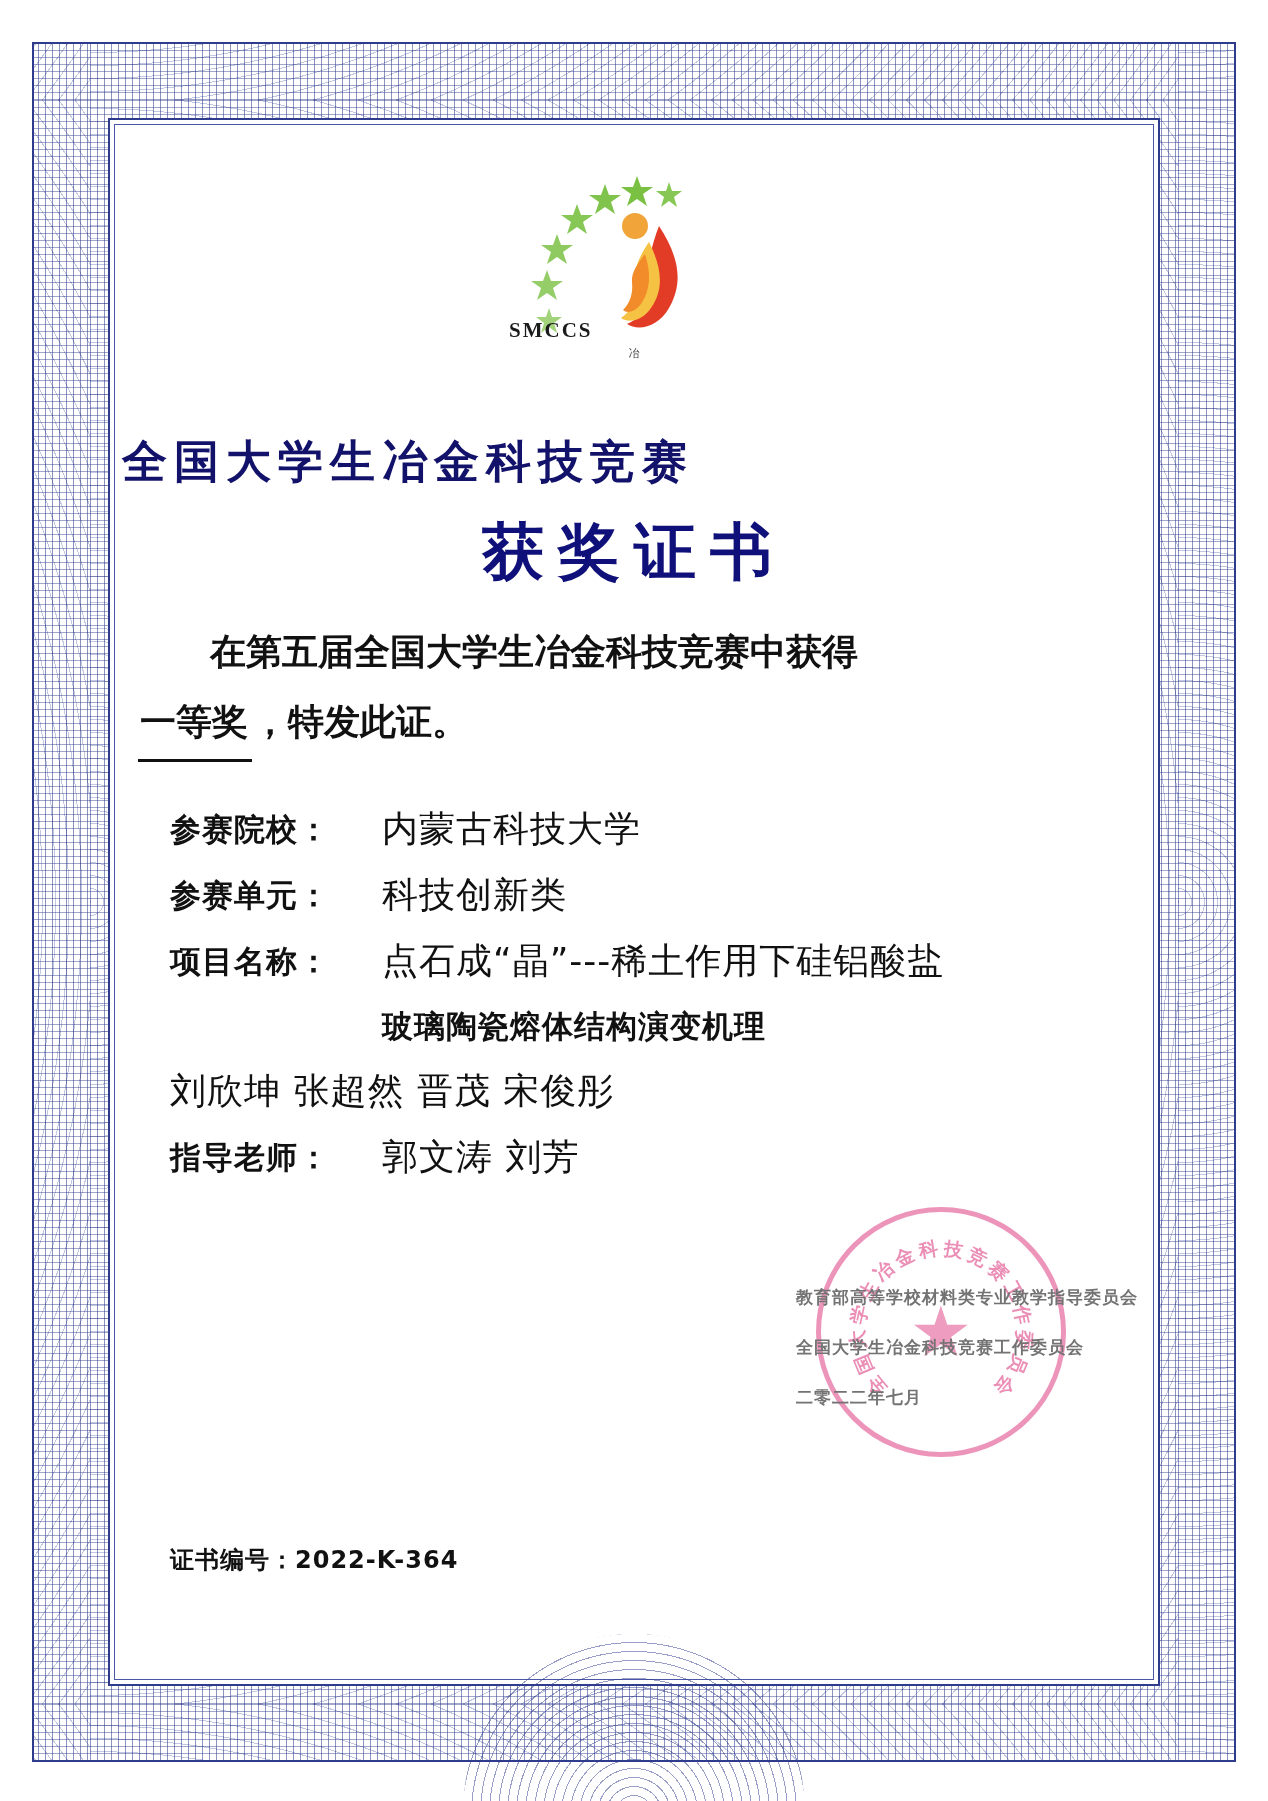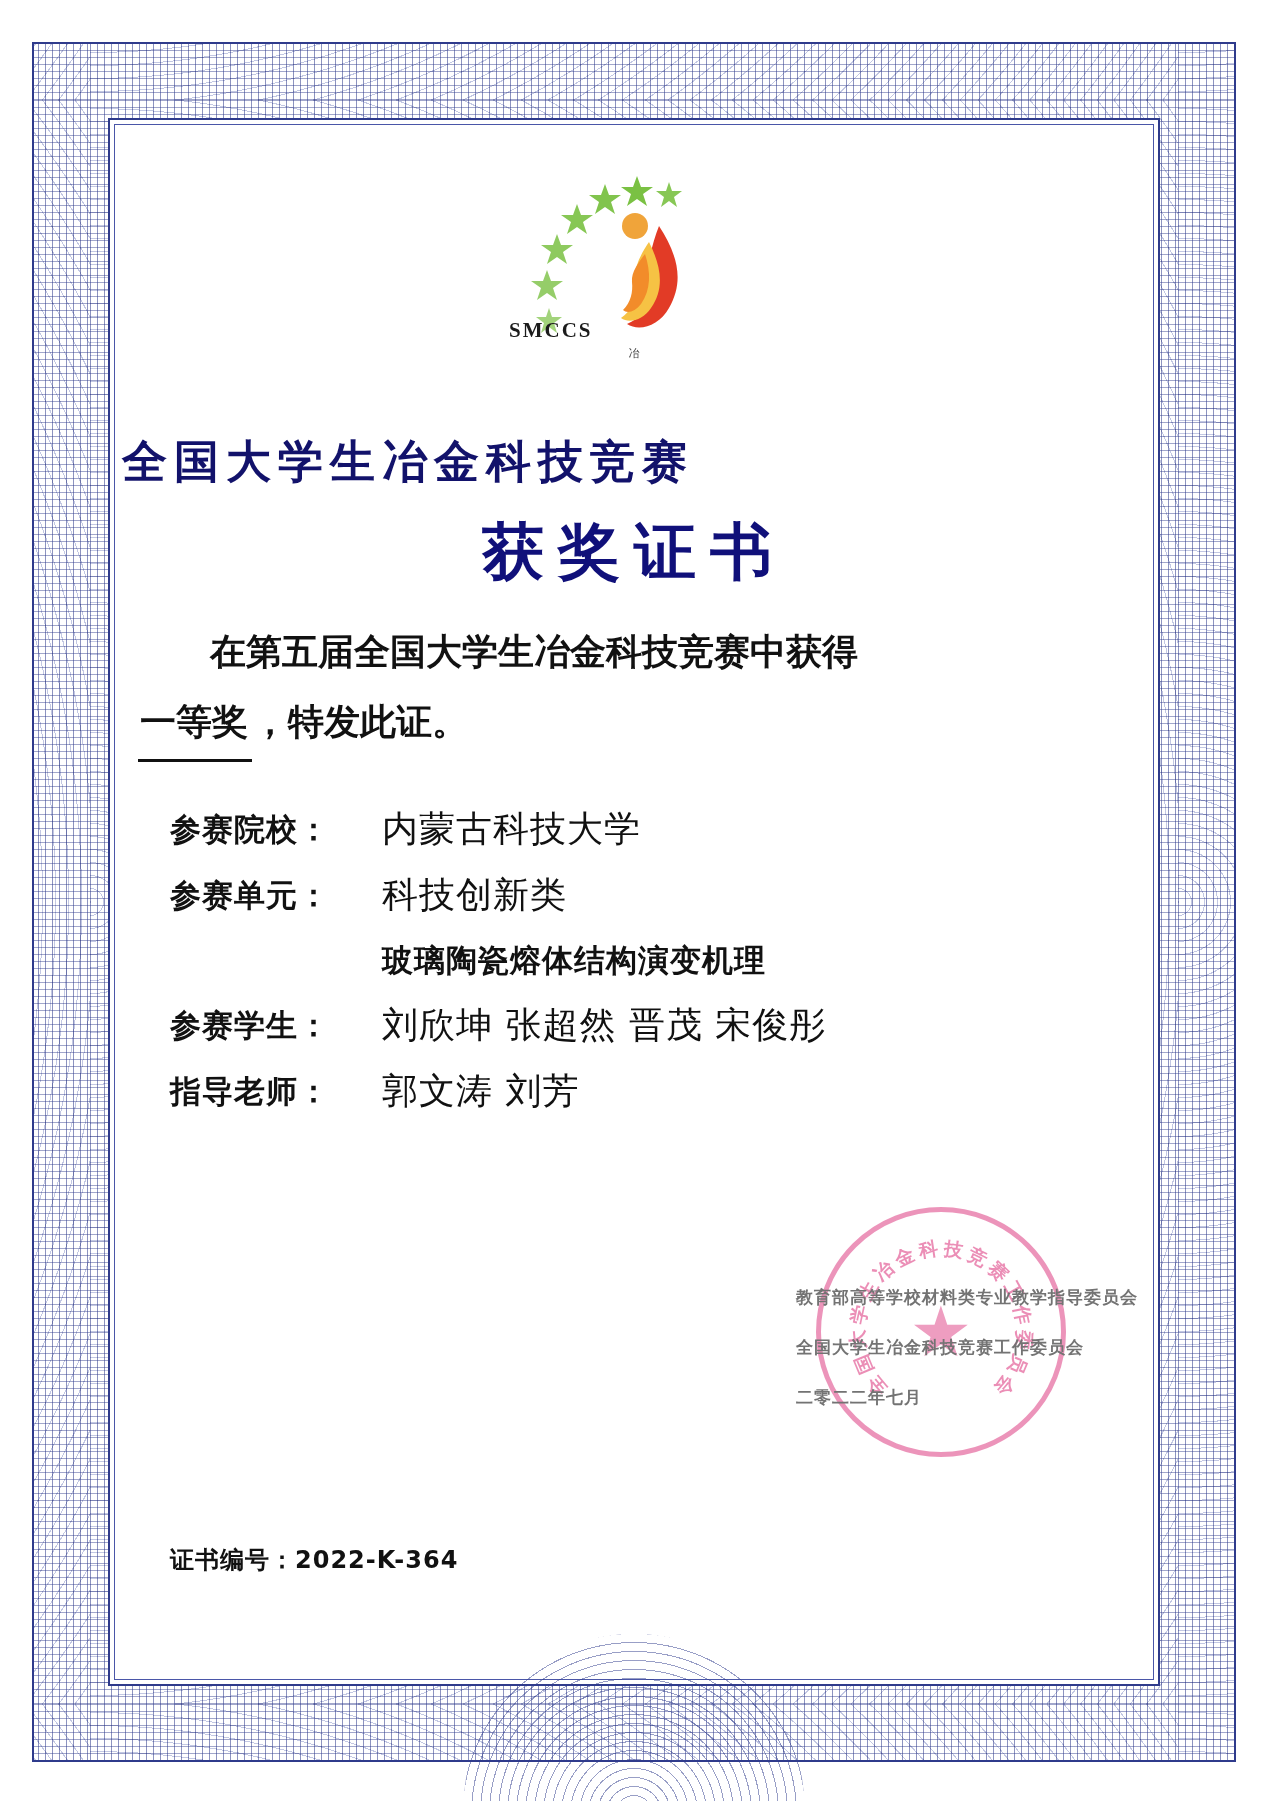--- a/index.html
+++ b/index.html
@@ -340,24 +340,27 @@
       <div class="field-row">
         <div class="field-label">参赛院校：</div>
         <div class="field-value">内蒙古科技大学</div>
       </div>
 
       <div class="field-row">
         <div class="field-label">参赛单元：</div>
         <div class="field-value">科技创新类</div>
       </div>
 
+      <div class="field-row">
+        <div class="field-label">项目名称：</div>
+        <div class="field-value">点石成“晶”---稀土作用下硅铝酸盐</div>
+      </div>
       <div class="field-value-2">玻璃陶瓷熔体结构演变机理</div>
 
       <div class="field-row" style="margin-top:12px;">
-        <div class="field-label">参赛学生：</div>
         <div class="field-value">刘欣坤 张超然 晋茂 宋俊彤</div>
       </div>
 
       <div class="field-row">
         <div class="field-label">指导老师：</div>
         <div class="field-value">郭文涛 刘芳</div>
       </div>
 
     </div>
 

